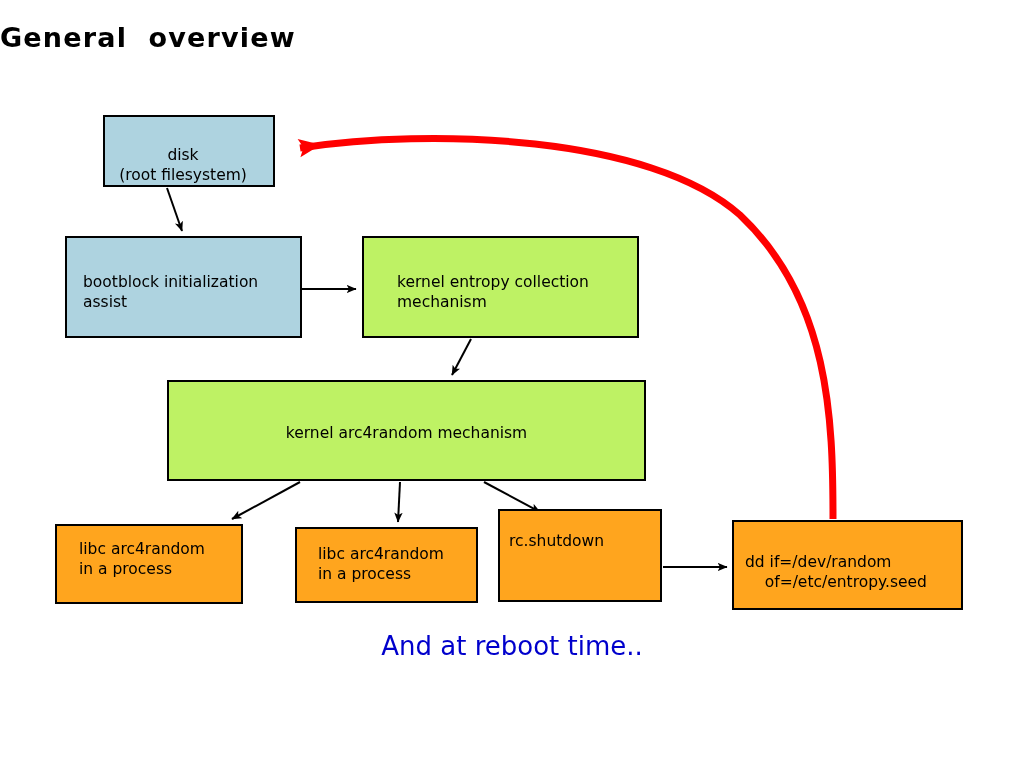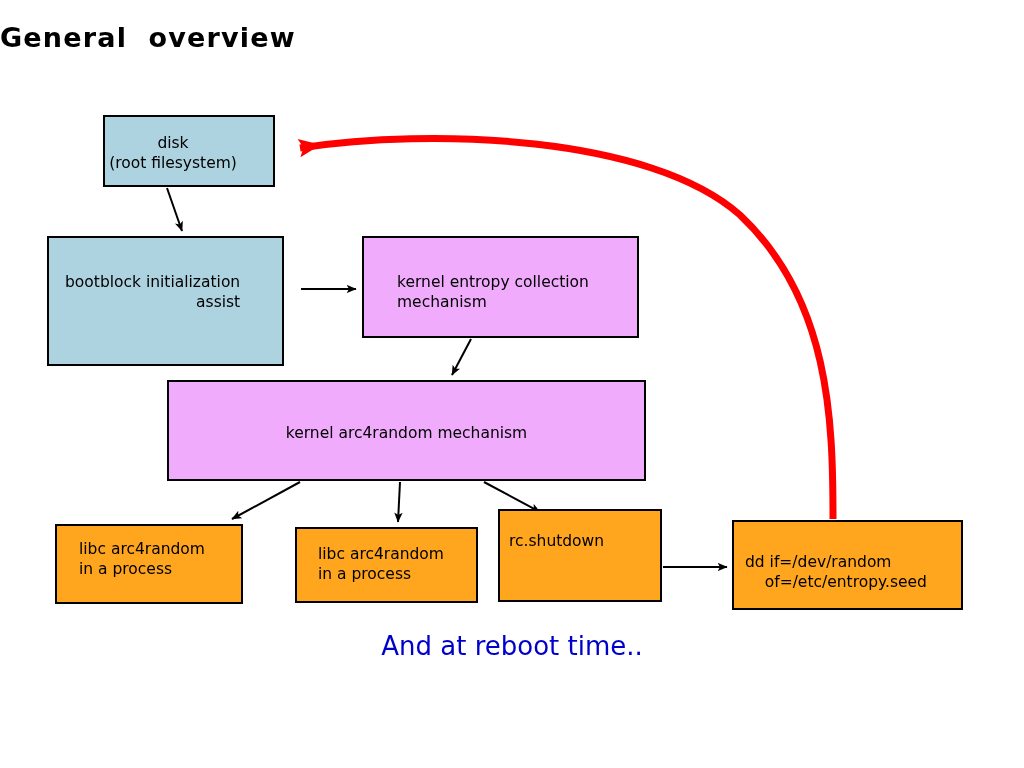--- a/index.html
+++ b/index.html
@@ -52,28 +52,28 @@
     white-space: pre;
     padding: 0;
   }
   .node .node-label {
     position: absolute;
     white-space: pre;
     display: block;
   }
 
   .fill-blue   { background: #aed3e0; }
-  .fill-green  { background: #f0abfc; }
+  .fill-green  { background: #bef264; }
   .fill-orange { background: #ffa51e; }
 
   
   #node-disk        { left: 103px; top: 115px;  width: 172px; height: 72px; }
-  #node-disk .node-label { left: 0; top: 16px; width: 136px; text-align: center; }
+  #node-disk .node-label { left: 0; top: 28px; width: 136px; text-align: center; padding-left: 10px; }
 
-  #node-bootblock   { left: 47px;  top: 236px;  width: 237px; height: 130px; text-align: right; }
+  #node-bootblock   { left: 65px;  top: 236px;  width: 237px; height: 102px; }
   #node-bootblock .node-label { left: 16px; top: 34px; }
 
   #node-entropy     { left: 362px; top: 236px;  width: 277px; height: 102px; }
   #node-entropy .node-label { left: 33px; top: 34px; }
 
   #node-arc4        { left: 167px; top: 380px;  width: 479px; height: 101px; }
   #node-arc4 .node-label { left: 0; top: 41px; width: 475px; text-align: center; }
 
   #node-libc1       { left: 55px;  top: 524px;  width: 188px; height: 80px; }
   #node-libc1 .node-label { left: 22px; top: 13px; }

